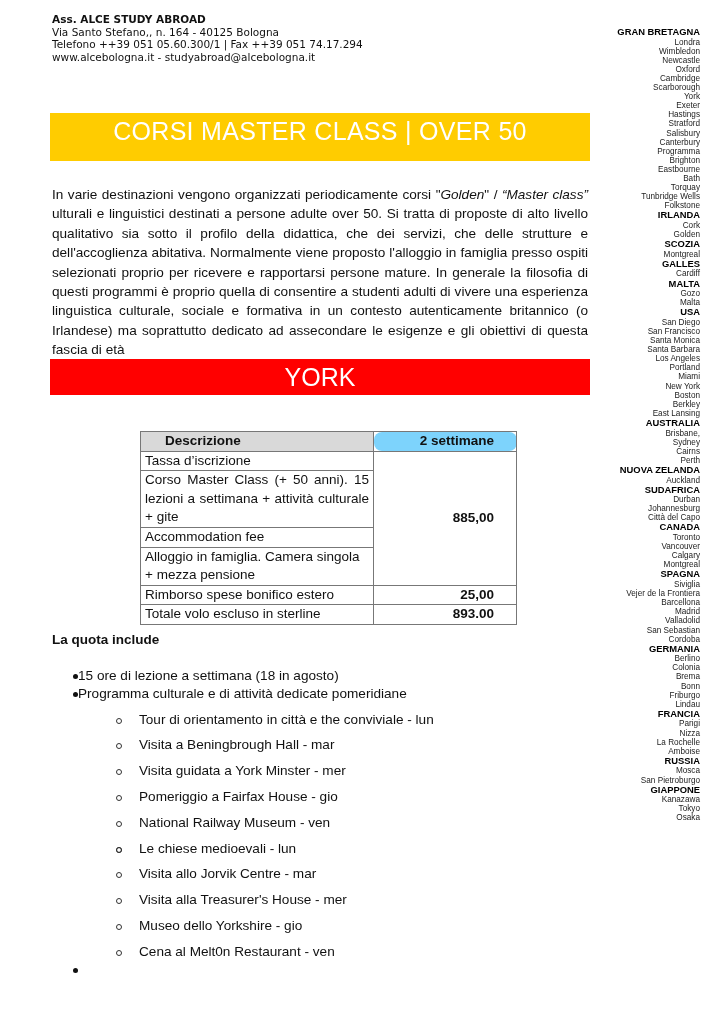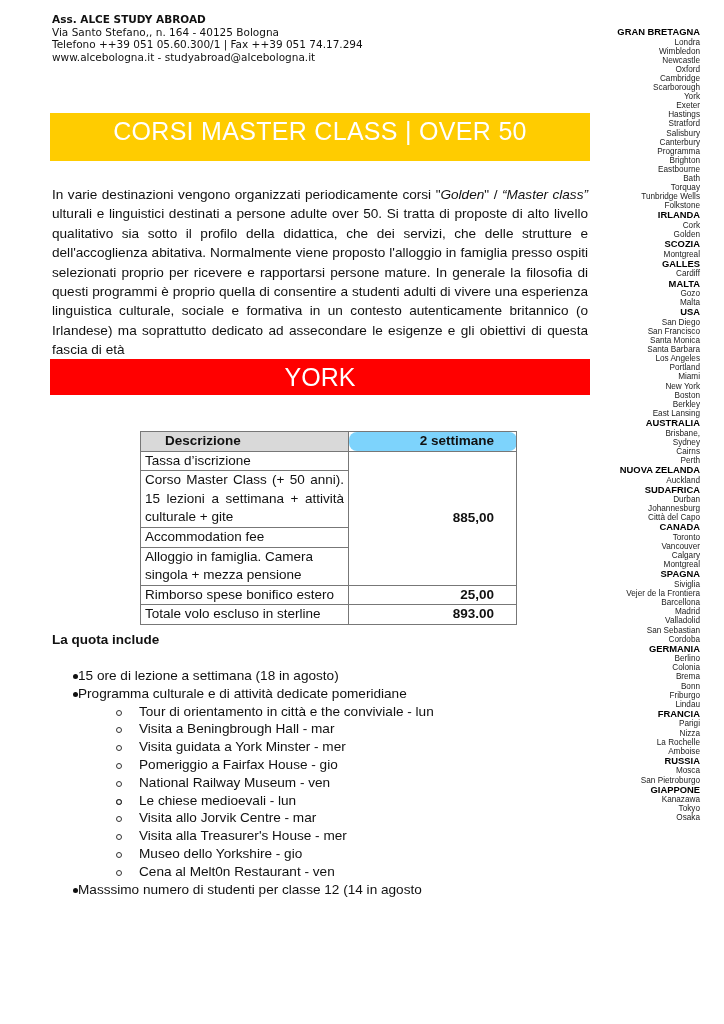--- a/index.html
+++ b/index.html
@@ -11,31 +11,31 @@
 
   .title-bar { position: absolute; left: 50px; top: 113px; width: 540px; height: 48px; background: #ffcc00; color: #ffffff; text-align: center; font-size: 25px; line-height: 36px; font-family: "Liberation Sans", sans-serif; letter-spacing: 0.3px; }
 
   .intro { position: absolute; left: 52px; top: 185px; width: 536px; font-family: "Liberation Sans", sans-serif; font-size: 13.6px; line-height: 19.4px; text-align: justify; color: #111; }
   .intro em { font-style: italic; }
 
   .city-bar { position: absolute; left: 50px; top: 359px; width: 540px; height: 36px; background: #ff0000; color: #ffffff; text-align: center; font-size: 25px; line-height: 36px; }
 
   table.price { position: absolute; left: 140px; top: 431px; width: 377px; border-collapse: collapse; font-size: 13.5px; color: #111; }
   table.price td { border: 1px solid #777; padding: 0 4px; line-height: 18.6px; vertical-align: top; }
-  table.price td.hdr-desc { background: #d9d9d9; font-weight: bold; width: 208px; padding-left: 24px; }
+  table.price td.hdr-desc { background: #d9d9d9; font-weight: bold; width: 233px; padding-left: 24px; }
   table.price td.hdr-col { background: #7dd3fc; font-weight: bold; text-align: right; padding-right: 22px; border-radius: 8px; }
   table.price td.val { text-align: right; font-weight: bold; padding-right: 22px; vertical-align: middle; }
   table.price td.just { text-align: justify; text-align-last: left; }
 
   .quota-title { position: absolute; left: 52px; top: 632px; font-weight: bold; font-size: 13.5px; color: #111; }
 
   ul.incl { position: absolute; left: 0; top: 667px; list-style: none; font-size: 13.6px; line-height: 17.8px; color: #111; }
   ul.incl li { position: relative; white-space: nowrap; }
   ul.incl li.l1 { padding-left: 78px; }
-  ul.incl li.l2 { padding-left: 139px; }
+  ul.incl li.l2 { padding-left: 139px; margin-top: 8px; }
   ul.incl .bullet { position: absolute; left: 73px; top: 7px; width: 5px; height: 5px; border-radius: 50%; background: #111; }
   ul.incl .circle { position: absolute; left: 116px; top: 7px; width: 6px; height: 6px; border-radius: 50%; border: 1px solid #333; }
 
   .dest { position: absolute; right: 24px; top: 27px; text-align: right; font-family: "Liberation Sans", sans-serif; color: #222; }
   .dest .country { font-weight: bold; font-size: 9.4px; line-height: 10.6px; color: #000; }
   .dest .city { font-size: 8.2px; line-height: 9.1px; }
 </style>
 </head>
 <body>
 
@@ -91,21 +91,21 @@
     <li class="l2"><span class="circle"></span><span>Visita a Beningbrough Hall - mar</span></li>
     <li class="l2"><span class="circle"></span><span>Visita guidata a York Minster - mer</span></li>
     <li class="l2"><span class="circle"></span><span>Pomeriggio a Fairfax House - gio</span></li>
     <li class="l2"><span class="circle"></span><span>National Railway Museum - ven</span></li>
     <li class="l2"><span class="circle"></span></li>
     <li class="l2"><span class="circle"></span><span>Le chiese medioevali - lun</span></li>
     <li class="l2"><span class="circle"></span><span>Visita allo Jorvik Centre - mar</span></li>
     <li class="l2"><span class="circle"></span><span>Visita alla Treasurer's House - mer</span></li>
     <li class="l2"><span class="circle"></span><span>Museo dello Yorkshire - gio</span></li>
     <li class="l2"><span class="circle"></span><span>Cena al Melt0n Restaurant - ven</span></li>
-    <li class="l1"><span class="bullet"></span><span>Masssimo numero di studenti per classe 12 (14 in agosto</span></li>
+    <li class="l1"><span class="bullet"></span></li>
   </ul>
 
 <div class="dest" id="dest-list">
     <div class="country">GRAN BRETAGNA</div>
     <div class="city">Londra</div>
     <div class="city">Wimbledon</div>
     <div class="city">Newcastle</div>
     <div class="city">Oxford</div>
     <div class="city">Cambridge</div>
     <div class="city">Scarborough</div>

